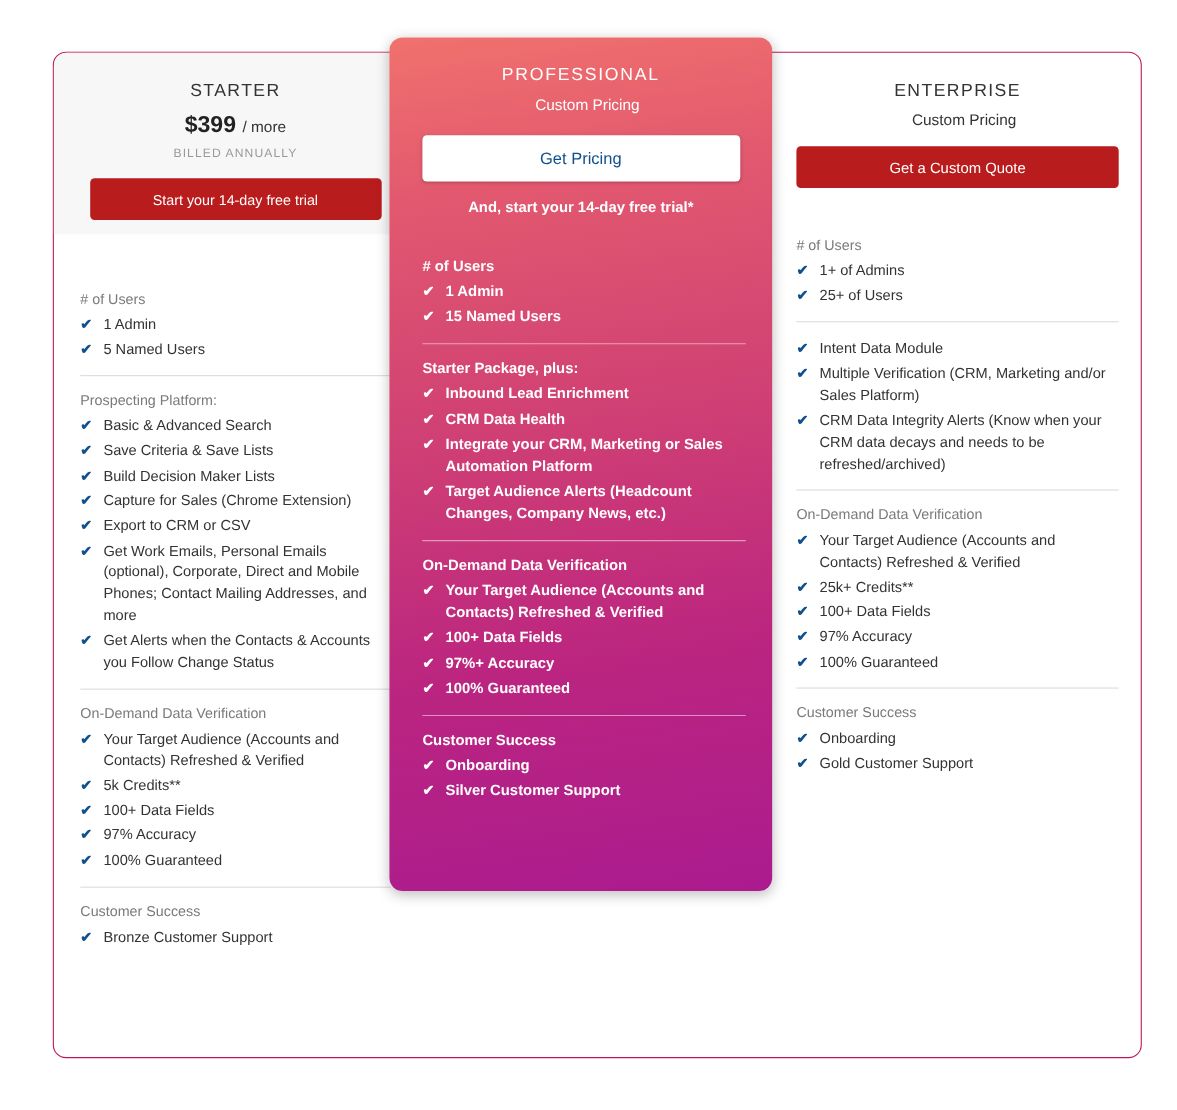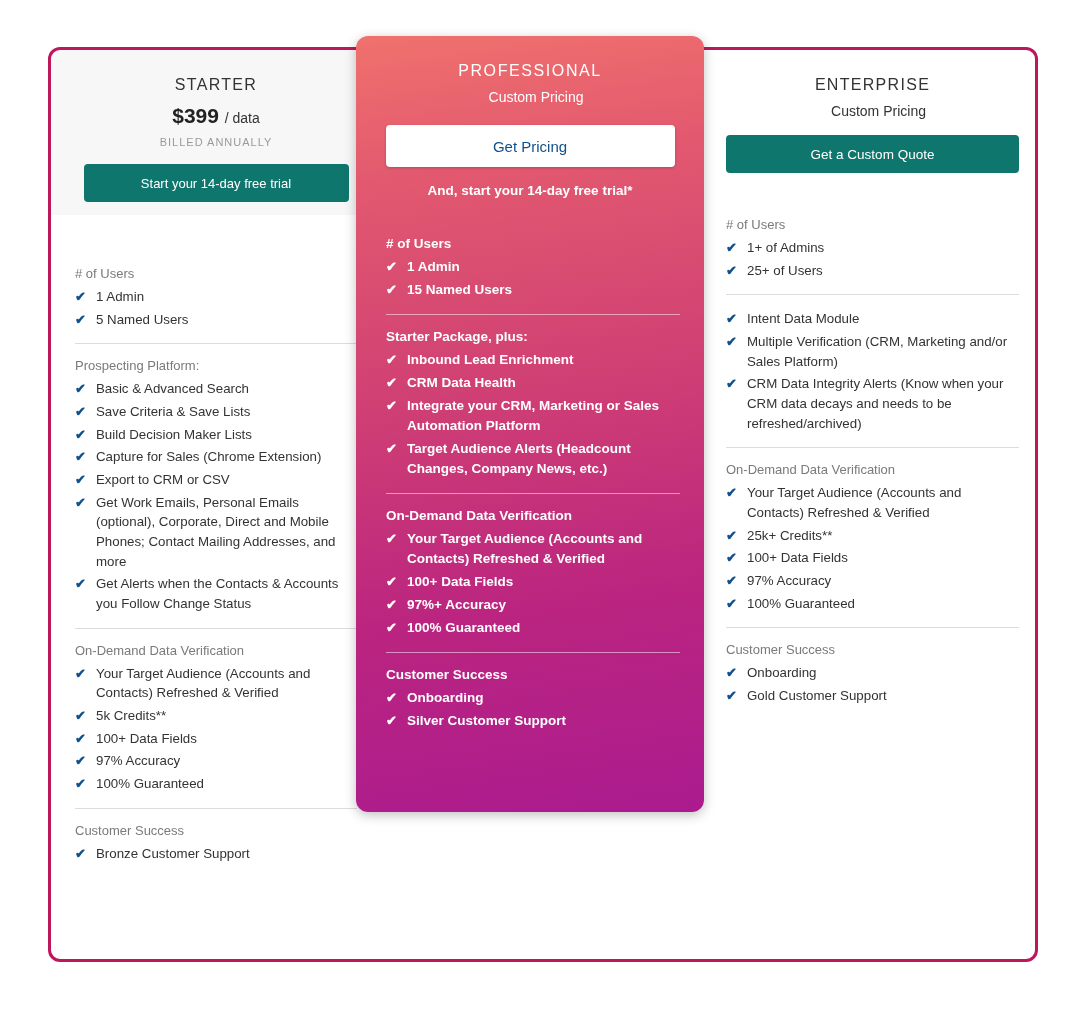--- a/index.html
+++ b/index.html
@@ -16,21 +16,21 @@
     overflow: hidden;
   }
 
   #pricing-table {
     position: absolute;
     left: 48px;
     top: 47px;
     width: 990px;
     height: 915px;
     background: #ffffff;
-    border: 3px solid #be185d;
+    border: 1px solid #be185d;
     border-radius: 12px;
   }
 
   
   .col {
     position: absolute;
     top: 0;
     height: 100%;
   }
   .col-starter   { left: 0;   width: 330px; }
@@ -68,21 +68,21 @@
   .custom-pricing {
     margin-top: 9px;
     font-size: 14px;
     color: #333;
     margin-left: 12px;
   }
 
   .btn {
     display: block;
     margin: 16px auto 0 auto;
-    background: #0f766e;
+    background: #b91c1c;
     color: #ffffff;
     border: none;
     border-radius: 4px;
     font-size: 13px;
     font-family: "Liberation Sans", sans-serif;
     cursor: pointer;
     text-align: center;
   }
   .btn-starter { width: 265px; height: 38px; line-height: 38px; }
   .btn-enterprise { width: 293px; height: 38px; line-height: 38px; font-size: 13.5px; }
@@ -178,21 +178,21 @@
 <body>
 
 <div id="pricing-table">
 
   <div class="col col-starter">
     <div class="starter-head-bg"></div>
     <div class="head" style="position:relative;">
       <div class="plan-name">STARTER</div>
       <div class="price-line">
         <span>$399</span>
-        <span class="per">/ data</span>
+        <span class="per">/ more</span>
       </div>
       <div class="billed">BILLED ANNUALLY</div>
       <button class="btn btn-starter">Start your 14-day free trial</button>
     </div>
 
     <div class="features pad-top-starter" style="position:relative; margin-top:42px;">
 
       <div class="group">
         <div class="group-title"># of Users</div>
         <ul class="feat">

